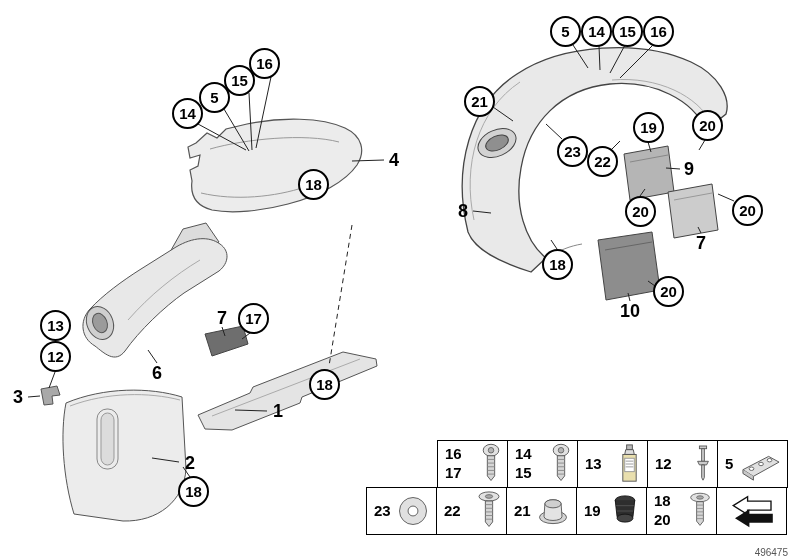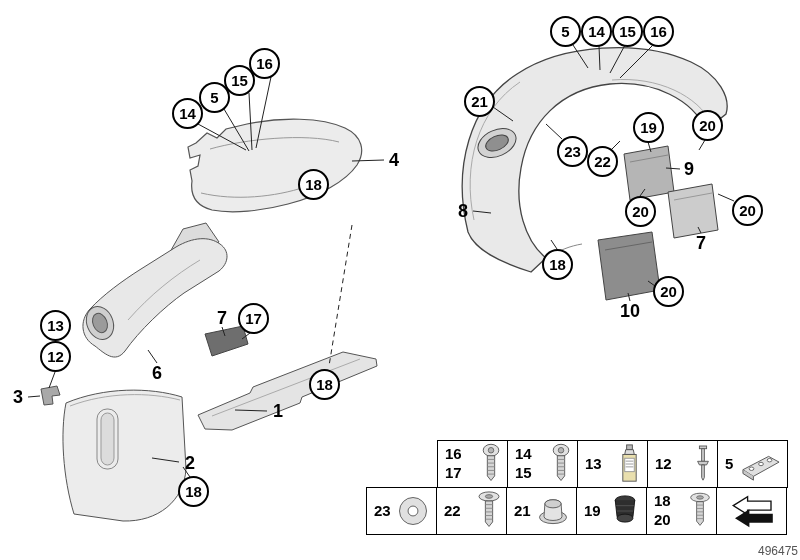--- a/index.html
+++ b/index.html
@@ -17,21 +17,21 @@
     color:#000; z-index:3; cursor:pointer;
   }
   .lrow { position:absolute; display:flex; z-index:4; }
   .lcell {
     width:71px; height:48px; border:1px solid #000; margin-left:-1px; background:#fff;
     display:flex; align-items:center; justify-content:space-between; padding:2px 5px 2px 7px;
   }
   .lcell:first-child { margin-left:0; }
   .lcell.center { justify-content:center; }
   .lnums { display:flex; flex-direction:column; font-weight:bold; font-size:15px; line-height:1.25; }
-  .docnum { position:absolute; right:2px; bottom:2px; font-size:12px; color:#555; z-index:4; }
+  .docnum { position:absolute; right:12px; bottom:2px; font-size:10px; color:#555; z-index:4; }
 </style>
 </head>
 <body>
 
 <div class="stage">
 
   <svg class="art" viewBox="0 0 800 560" xmlns="http://www.w3.org/2000/svg">
 
     <g>
       <path d="M196,143 L188,147 L190,158 L200,155 L198,166 L190,170 L192,181 C190,196 197,206 212,210 C232,214 262,211 288,204 C320,196 346,181 357,165 C366,151 362,136 345,128 C321,117 281,117 247,124 L226,129 L217,138 L207,133 Z" fill="#ececec" stroke="#555" stroke-width="1.2"></path>

